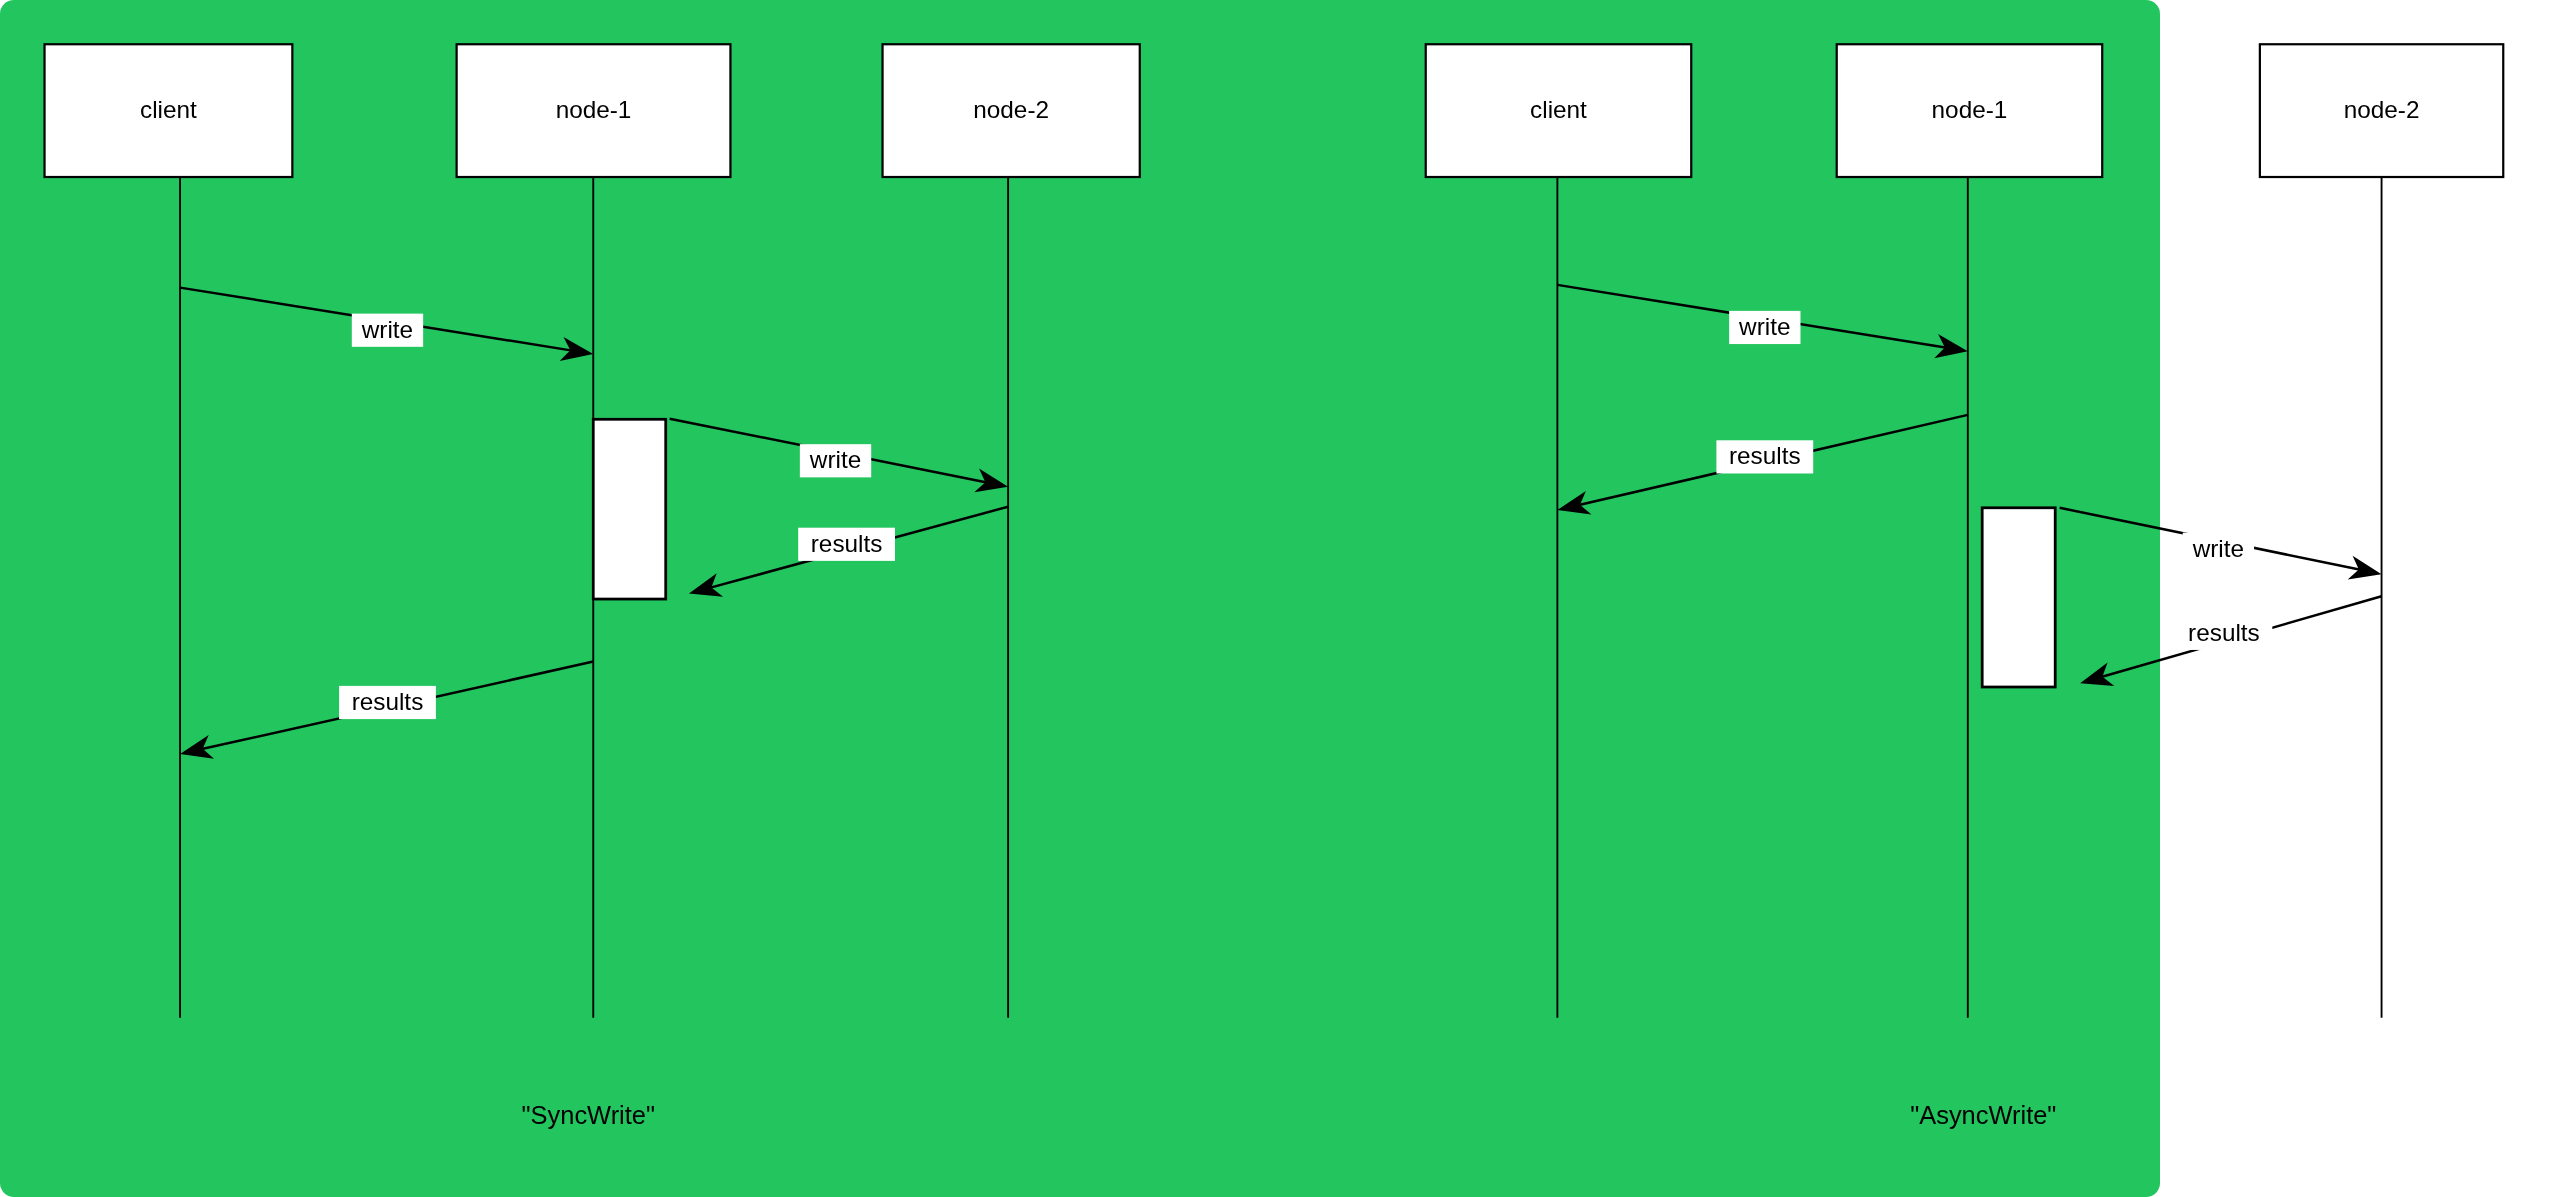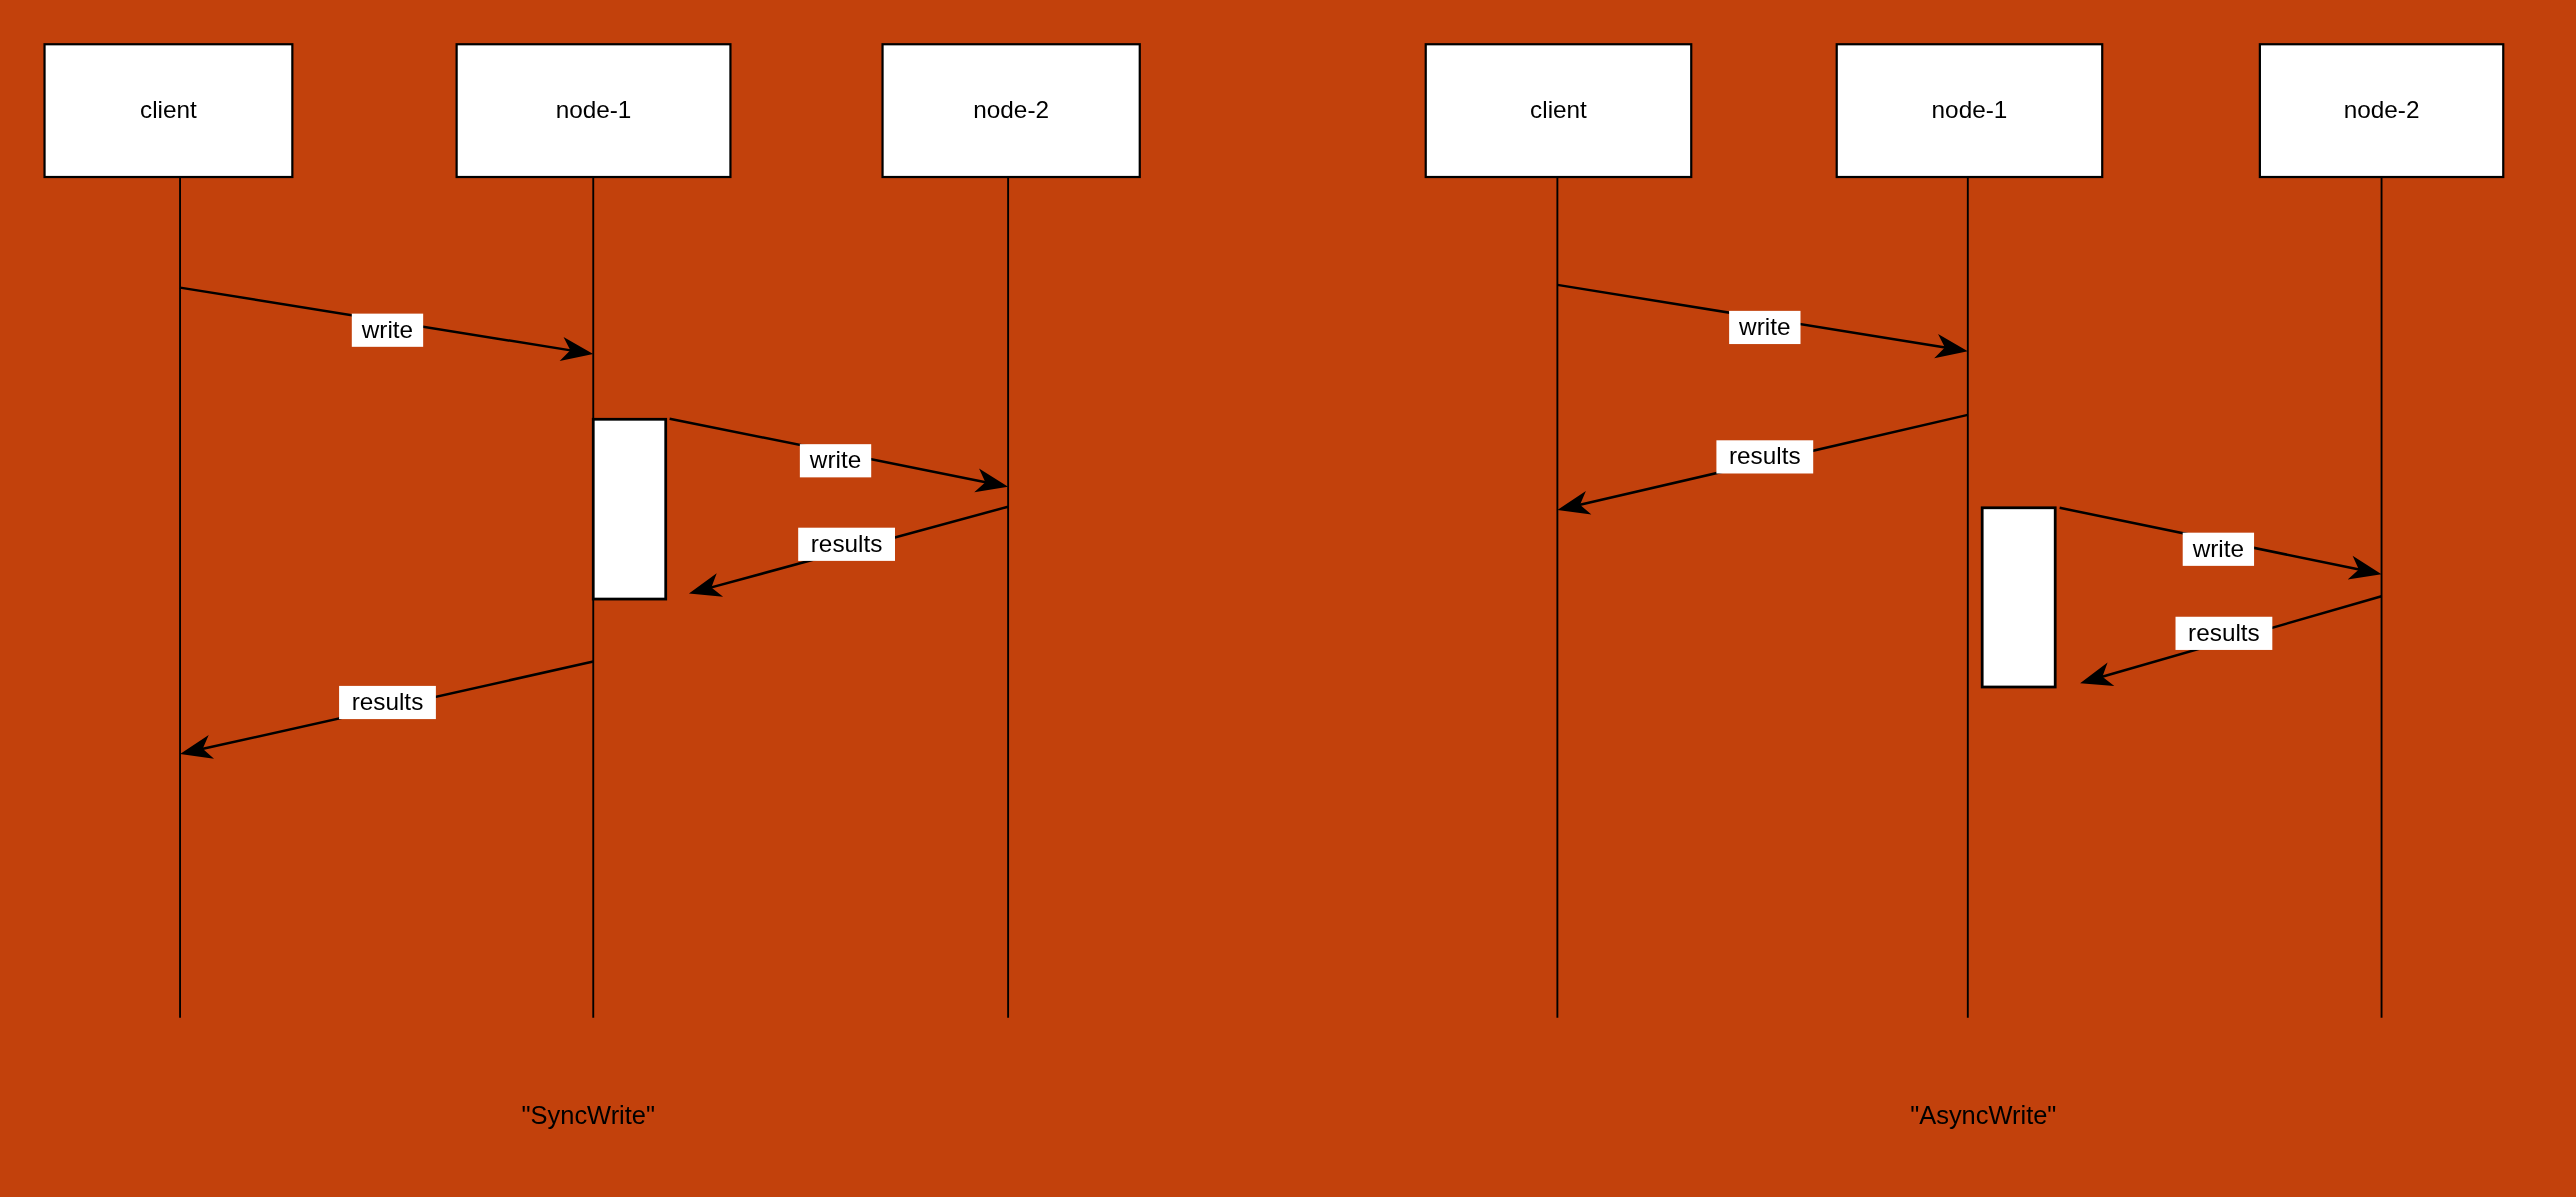--- a/index.html
+++ b/index.html
@@ -9,23 +9,24 @@
   }
   body {
     width: 2576px;
     height: 1197px;
     font-family: "Liberation Sans", sans-serif;
     color: #000000;
     overflow: hidden;
   }
   #canvas-root {
     position: relative;
-    width: 2576px;
+    width: 2160px;
     height: 1197px;
-    background: #c2410c;
+    background: #22c55e;
+    border-radius: 14px;
   }
   svg.diagram-layer {
     position: absolute;
     left: 0;
     top: 0;
     width: 2576px;
     height: 1197px;
   }
   .participant-box {
     fill: #ffffff;

